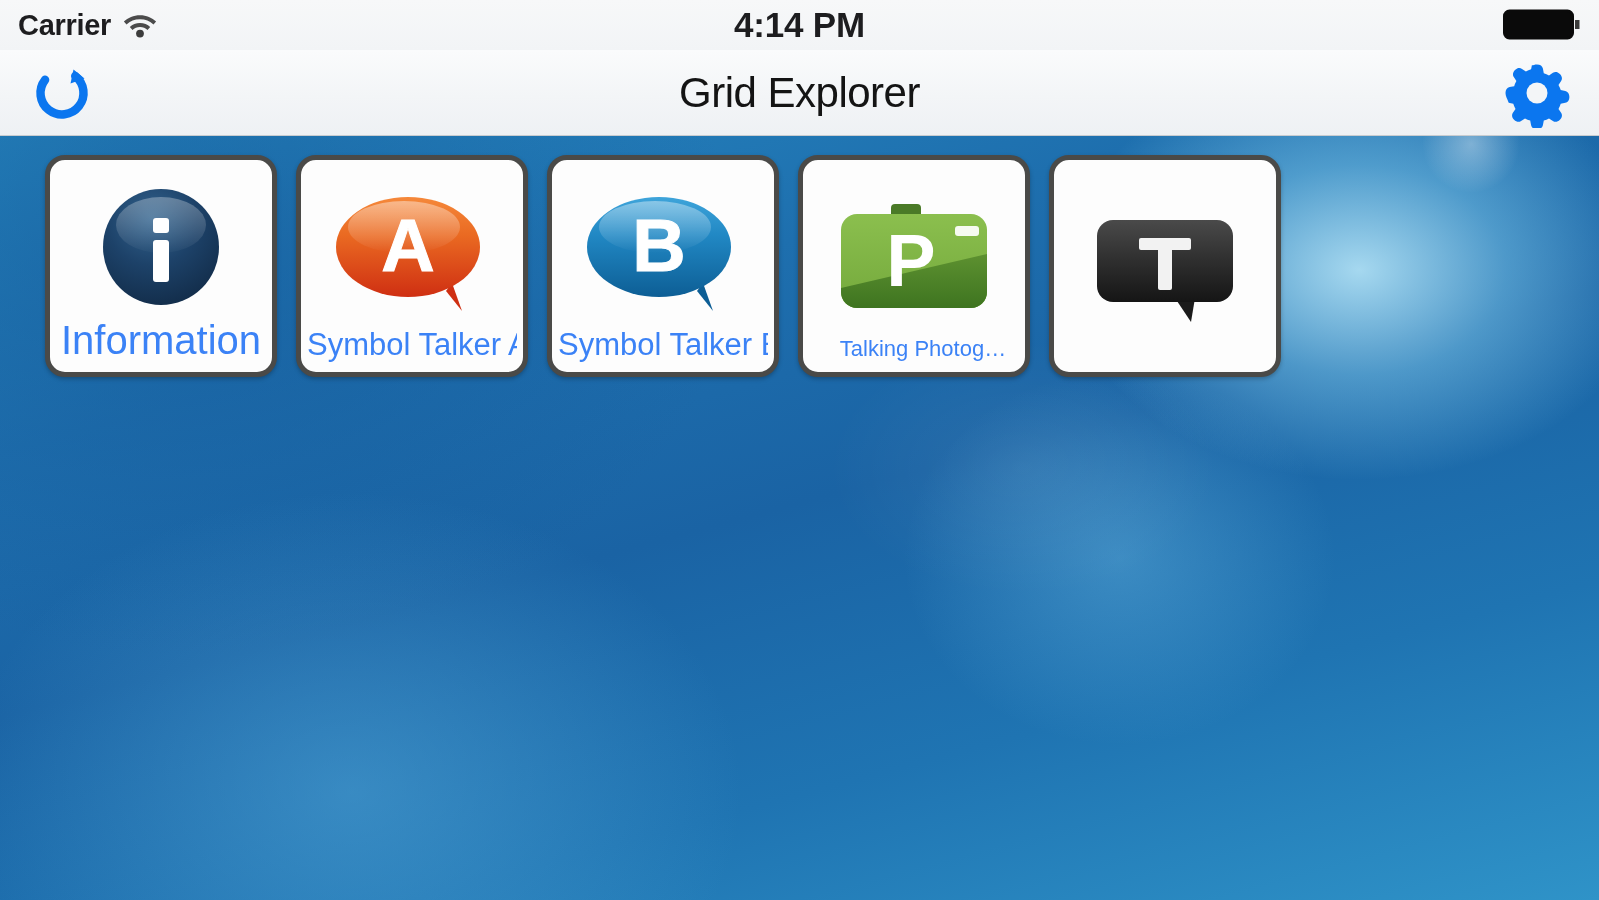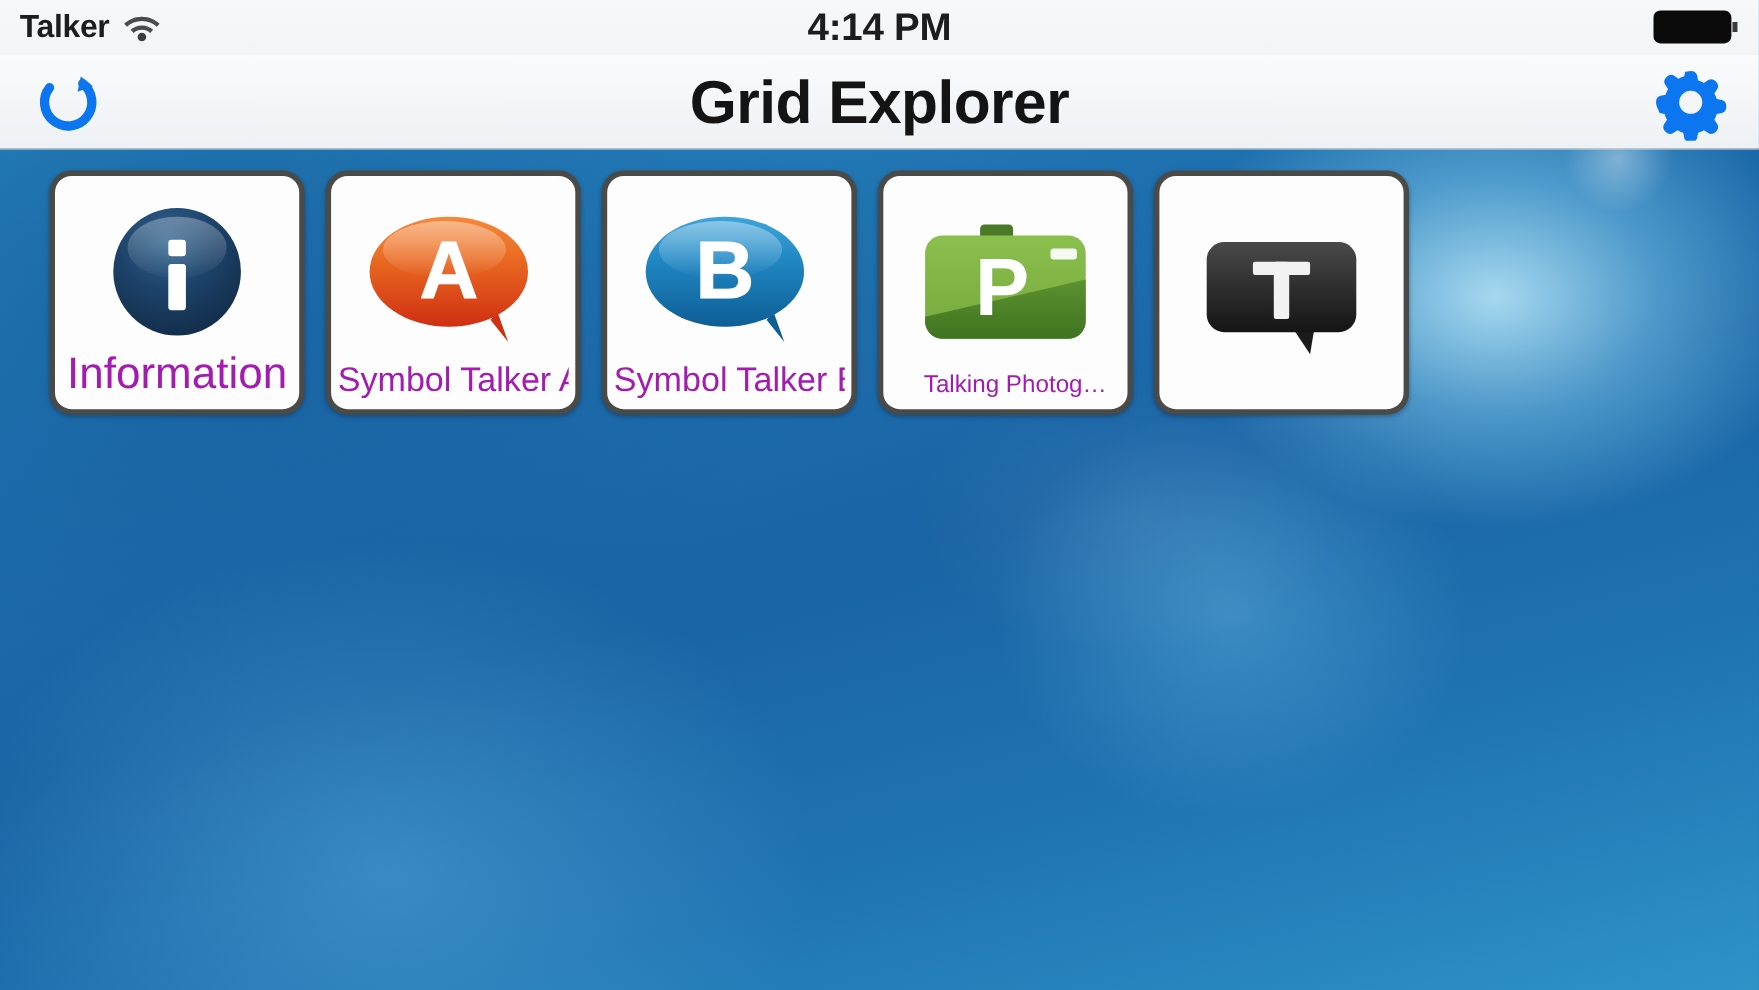--- a/index.html
+++ b/index.html
@@ -111,22 +111,22 @@
     align-items: center;
   }
   .nav-right {
     flex: 0 0 auto;
     display: flex;
     justify-content: flex-end;
     align-items: center;
     width: 120px;
   }
   .nav-title {
-    font-size: 55px;
-    font-weight: 700;
+    font-size: 42px;
+    font-weight: 400;
     color: #141414;
     letter-spacing: -0.5px;
   }
   .icon-btn {
     background: none;
     border: 0;
     padding: 0;
     cursor: pointer;
     display: block;
     line-height: 0;
@@ -169,21 +169,21 @@
     display: flex;
     align-items: center;
     justify-content: center;
     width: 100%;
     min-height: 0;
   }
   .cell-label {
     flex: 0 0 auto;
     width: 100%;
     text-align: center;
-    color: #a21caf;
+    color: #3b82f6;
     font-weight: 400;
     line-height: 1.0;
     padding-bottom: 6px;
     white-space: nowrap;
     overflow: hidden;
   }
   .cell-label.lbl-lg { font-size: 40px; }
   .cell-label.lbl-md { font-size: 31px; }
   .cell-label.lbl-sm { font-size: 22px; margin-left: 18px; }
 
@@ -192,21 +192,21 @@
 </head>
 <body>
 
 <div id="screen">
 
   <div class="wallpaper"></div>
   <div class="wallpaper-sheen"></div>
 
   <div class="status-bar">
     <div class="status-left">
-      <span class="carrier-text">Talker</span>
+      <span class="carrier-text">Carrier</span>
       <span class="wifi-icon">
         <svg width="34" height="26" viewBox="0 0 34 26">
           <g fill="#3c3c3c">
             <path d="M17 3.2C10.6 3.2 4.9 5.7 0.9 9.6l2.6 2.8C7 9.1 11.7 7.2 17 7.2s10 1.9 13.5 5.2l2.6-2.8C29.1 5.7 23.4 3.2 17 3.2z" opacity="0.92"></path>
             <path d="M17 11.1c-4 0-7.6 1.5-10.2 4l2.7 2.8c1.9-1.8 4.6-2.9 7.5-2.9s5.6 1.1 7.5 2.9l2.7-2.8c-2.6-2.5-6.2-4-10.2-4z" opacity="0.92"></path>
             <circle cx="17" cy="21.6" r="3.9"></circle>
           </g>
         </svg>
       </span>
     </div>

